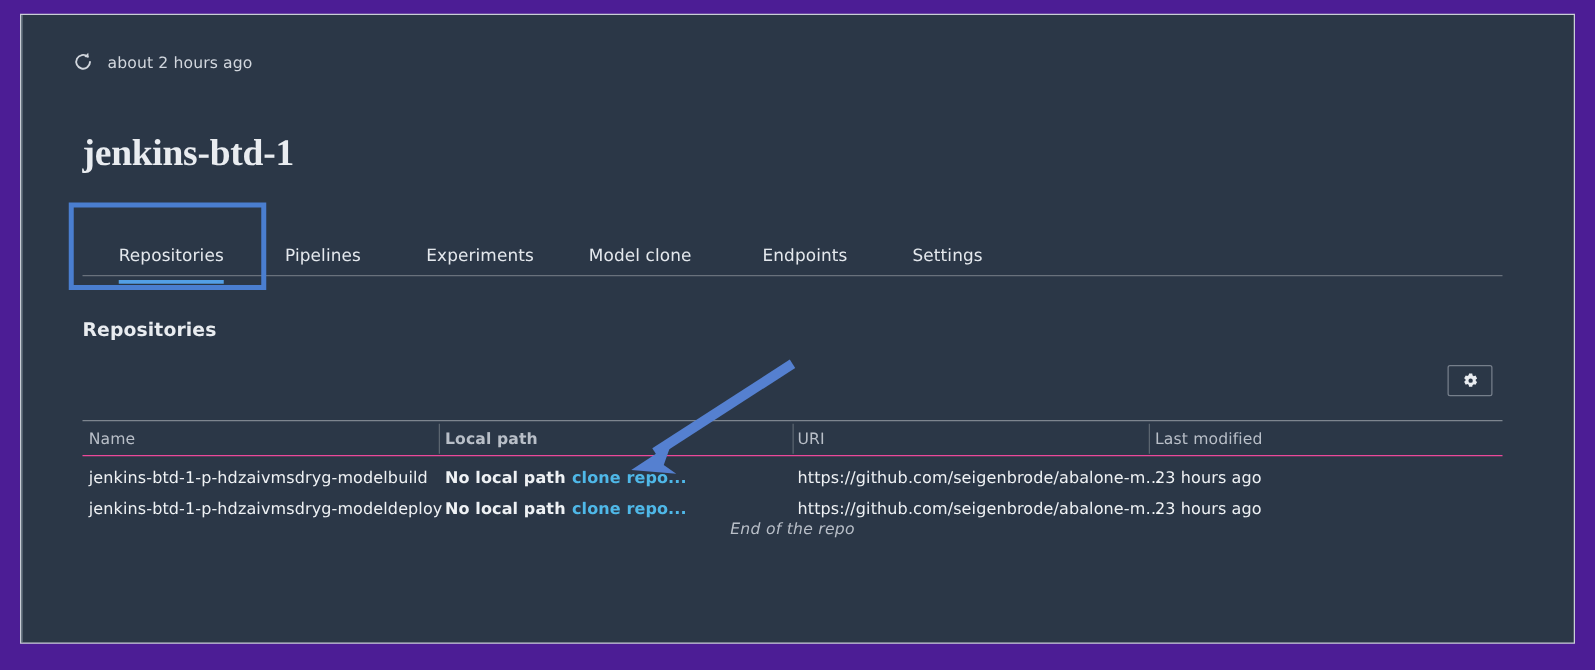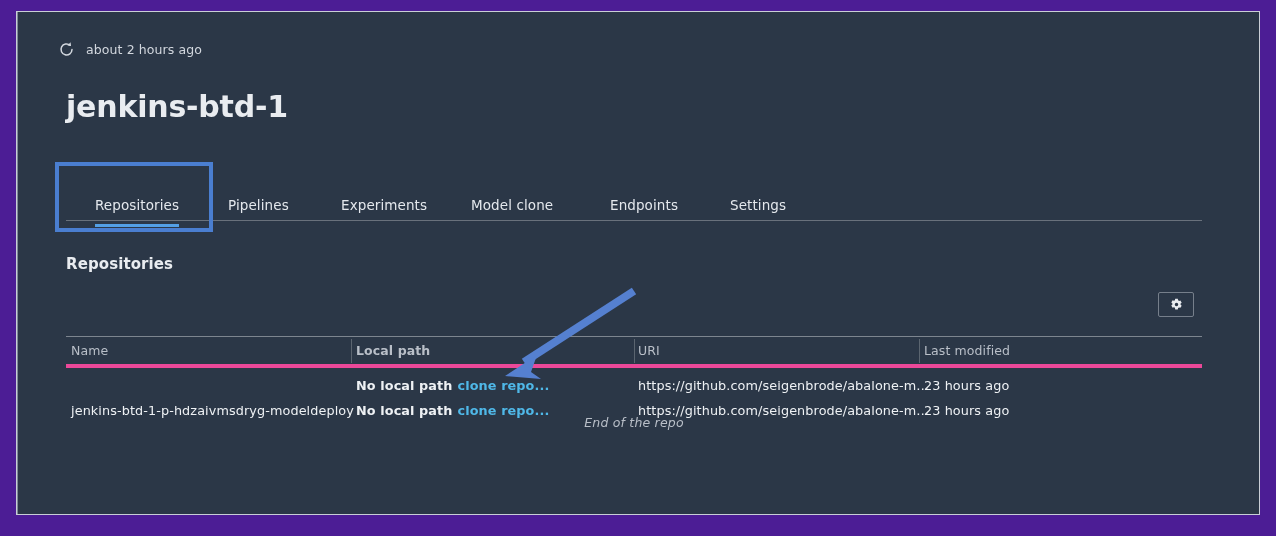--- a/index.html
+++ b/index.html
@@ -58,26 +58,27 @@
   .refresh-text {
     font-size: 12.5px;
     color: #d2d7de;
     letter-spacing: 0.1px;
     white-space: nowrap;
   }
 
   .page-title {
     position: absolute;
     left: 66px;
-    top: 86px;
+    top: 102px;
     font-size: 30px;
     font-weight: bold;
     color: #e9ecf0;
     letter-spacing: -0.2px;
     line-height: 42px;
+    font-family: Liberation Serif, serif;
   }
 
   
   .tabbar {
     position: absolute;
     left: 66px;
     top: 186px;
     width: 1136px;
     height: 34px;
     border-bottom: 1px solid #69717c;
@@ -157,21 +158,21 @@
   #repo-table {
     position: absolute;
     left: 66px;
     top: 336px;
     width: 1136px;
   }
   .thead {
     position: relative;
     height: 27px;
     border-top: 1px solid #7d858f;
-    border-bottom: 4px solid #ec4899;
+    border-bottom: 1px solid #ec4899;
     box-sizing: content-box;
   }
   .th {
     position: absolute;
     top: 6px;
     font-size: 12.5px;
     color: #b9bfc8;
     white-space: nowrap;
     letter-spacing: 0.1px;
   }
@@ -296,20 +297,21 @@
       <div class="th cx-name">Name</div>
       <div class="th cx-path">Local path</div>
       <div class="th cx-uri">URI</div>
       <div class="th cx-last">Last modified</div>
       <div class="col-divider dv-1"></div>
       <div class="col-divider dv-2"></div>
       <div class="col-divider dv-3"></div>
     </div>
 
     <div class="trow" style="margin-top:5px;">
+      <div class="td cx-name">jenkins-btd-1-p-hdzaivmsdryg-modelbuild</div>
       <div class="td cx-path">
         <span>No local path</span><span class="clone-link">clone repo...</span>
       </div>
       <div class="td cx-uri">https://github.com/seigenbrode/abalone-m…</div>
       <div class="td cx-last">23 hours ago</div>
     </div>
 
     <div class="trow">
       <div class="td cx-name">jenkins-btd-1-p-hdzaivmsdryg-modeldeploy</div>
       <div class="td cx-path">

